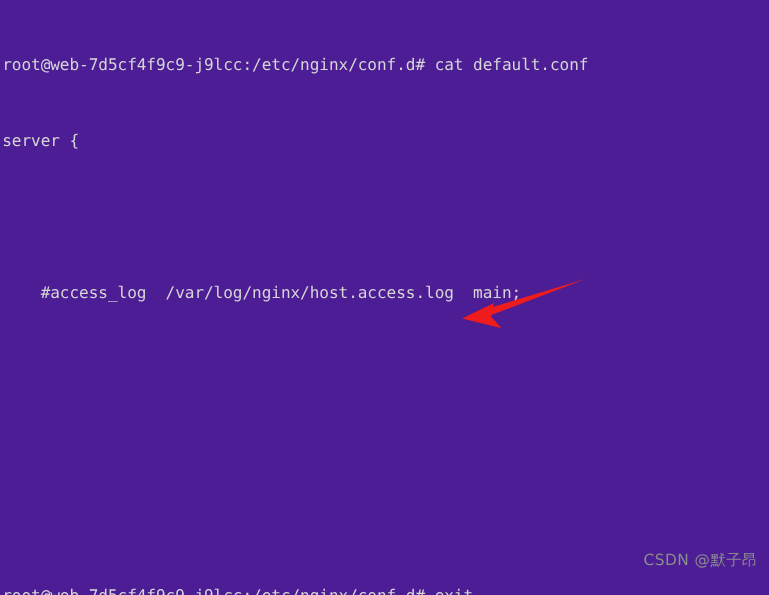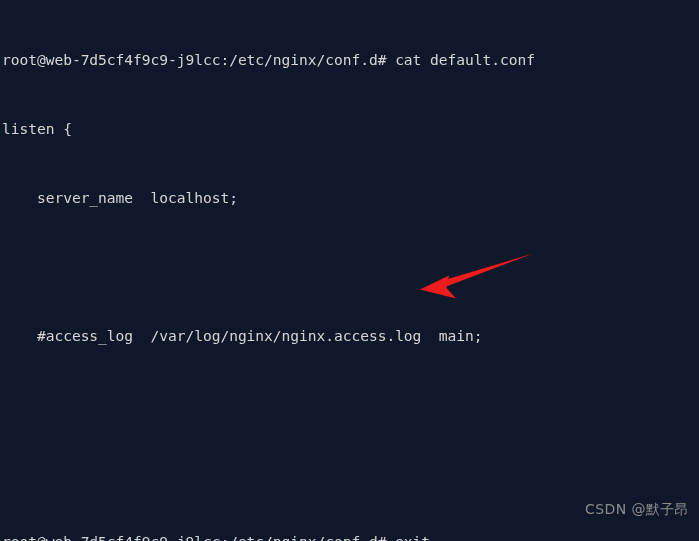--- a/index.html
+++ b/index.html
@@ -10,21 +10,21 @@
   body {
     width: 699px;
     height: 541px;
     overflow: hidden;
     font-family: "DejaVu Sans Mono", "Liberation Mono", monospace;
   }
   #terminal {
     position: relative;
     width: 699px;
     height: 541px;
-    background: #0f172a;
+    background: #4c1d95;
     overflow: hidden;
   }
   #term-text {
     position: absolute;
     left: 0;
     top: 0;
     width: 699px;
     padding: 2px 0 0 2px;
     box-sizing: border-box;
     margin: 0;
@@ -77,24 +77,23 @@
     text-align: center;
   }
 </style>
 </head>
 <body>
 
 <div id="terminal">
 
   <div id="term-text">
     <div class="term-line">root@web-7d5cf4f9c9-j9lcc:/etc/nginx/conf.d# cat default.conf</div>
-    <div class="term-line">listen {</div>
-    <div class="term-line">    server_name  localhost;</div>
+    <div class="term-line">server {</div>
     <div class="term-line blank"></div>
-    <div class="term-line">    #access_log  /var/log/nginx/nginx.access.log  main;</div>
+    <div class="term-line">    #access_log  /var/log/nginx/host.access.log  main;</div>
     <div class="term-line blank"></div>
     
     
     
     
     
     
     
     
     

